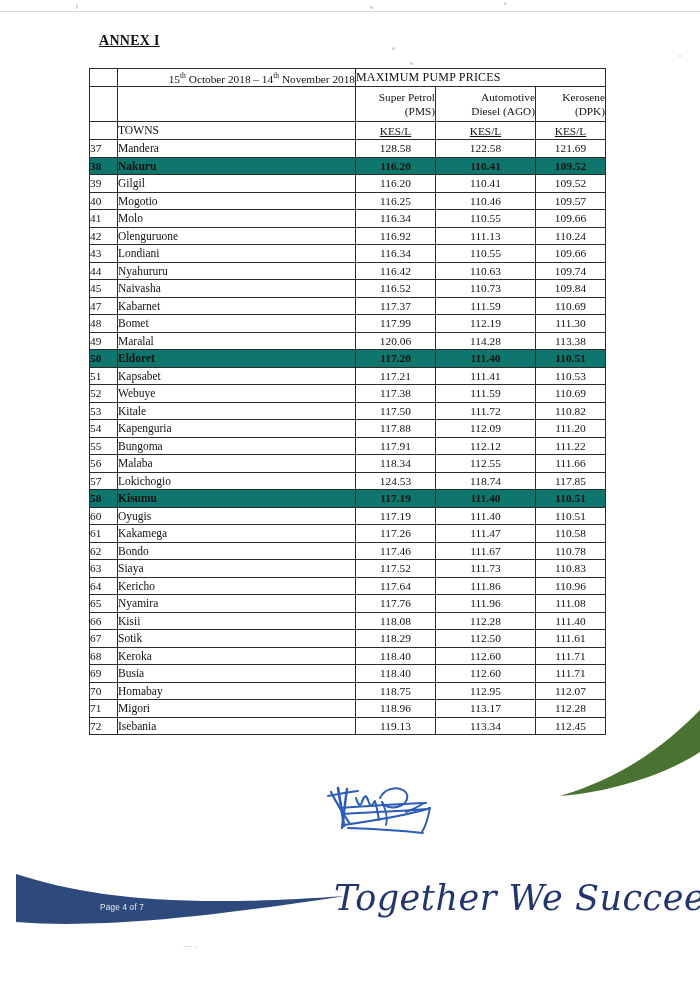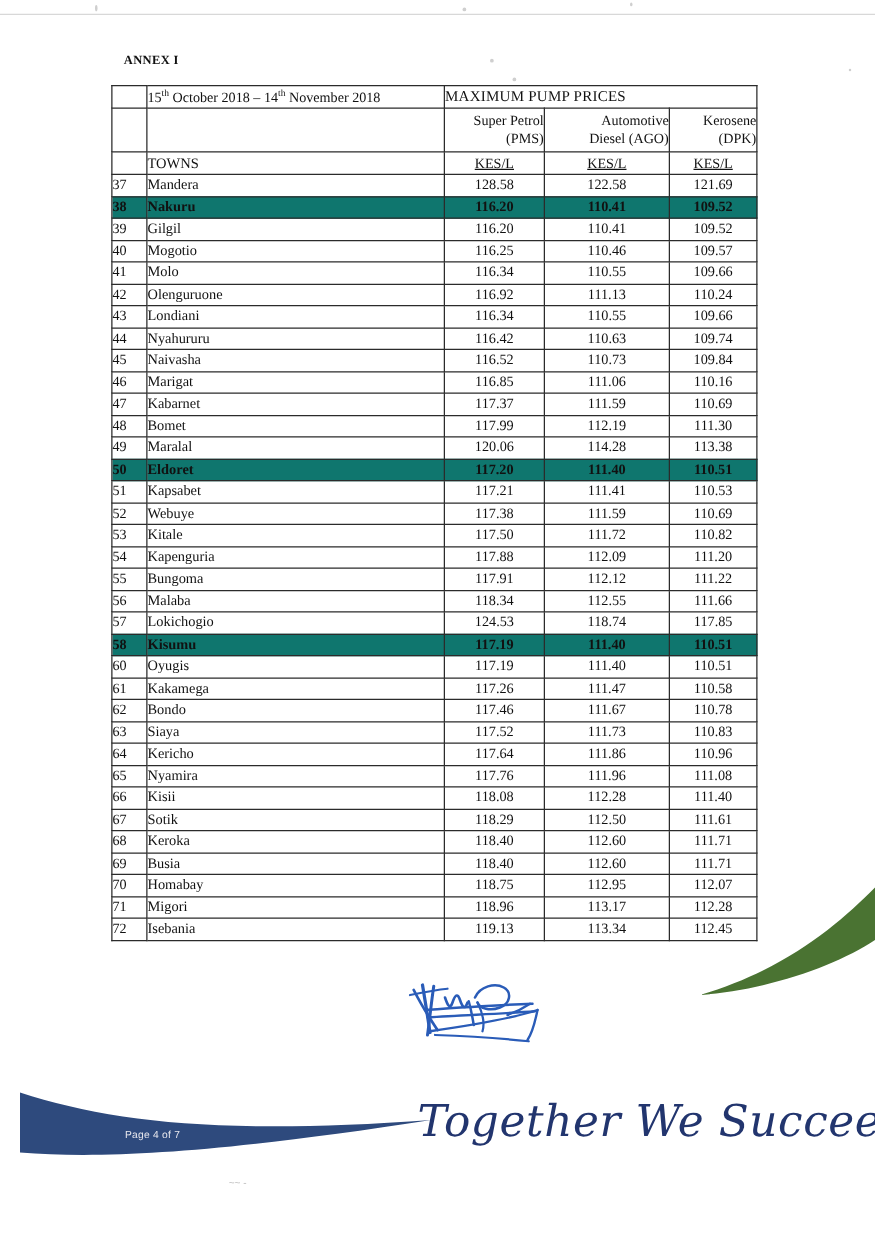--- a/index.html
+++ b/index.html
@@ -28,24 +28,25 @@
   }
   .scan-speck {
     position: absolute;
     background: #cfcfcf;
     border-radius: 50%;
   }
 
   .page-title {
     position: absolute;
     left: 99px;
-    top: 43px;
-    font-size: 10px;
+    top: 33px;
+    font-size: 14px;
     font-weight: bold;
     letter-spacing: 0.3px;
+    text-decoration: underline;
     font-family: "Liberation Serif", "DejaVu Serif", serif;
   }
 
   
   .price-table {
     position: absolute;
     left: 89px;
     top: 68px;
     width: 516px;
     border-collapse: collapse;
@@ -66,20 +67,21 @@
   col.c-ago   { width: 100px; }
   col.c-dpk   { width: 70px; }
 
   
   .hdr-period {
     height: 17px;
     font-weight: bold;
     font-size: 11.3px;
     padding-left: 5px;
     white-space: nowrap;
+    text-align: right;
   }
   .hdr-period sup { font-size: 7.6px; vertical-align: super; }
 
   .hdr-maxpump {
     font-weight: bold;
     font-size: 12px;
     text-align: left;
     letter-spacing: 0.2px;
   }
   .hdr-fuel {
@@ -294,27 +296,20 @@
         <td class="cell-val">109.74</td>
       </tr>
       <tr>
         <td class="cell-num">45</td>
         <td class="cell-town">Naivasha</td>
         <td class="cell-val">116.52</td>
         <td class="cell-val">110.73</td>
         <td class="cell-val">109.84</td>
       </tr>
       <tr>
-        <td class="cell-num">46</td>
-        <td class="cell-town">Marigat</td>
-        <td class="cell-val">116.85</td>
-        <td class="cell-val">111.06</td>
-        <td class="cell-val">110.16</td>
-      </tr>
-      <tr>
         <td class="cell-num">47</td>
         <td class="cell-town">Kabarnet</td>
         <td class="cell-val">117.37</td>
         <td class="cell-val">111.59</td>
         <td class="cell-val">110.69</td>
       </tr>
       <tr>
         <td class="cell-num">48</td>
         <td class="cell-town">Bomet</td>
         <td class="cell-val">117.99</td>

